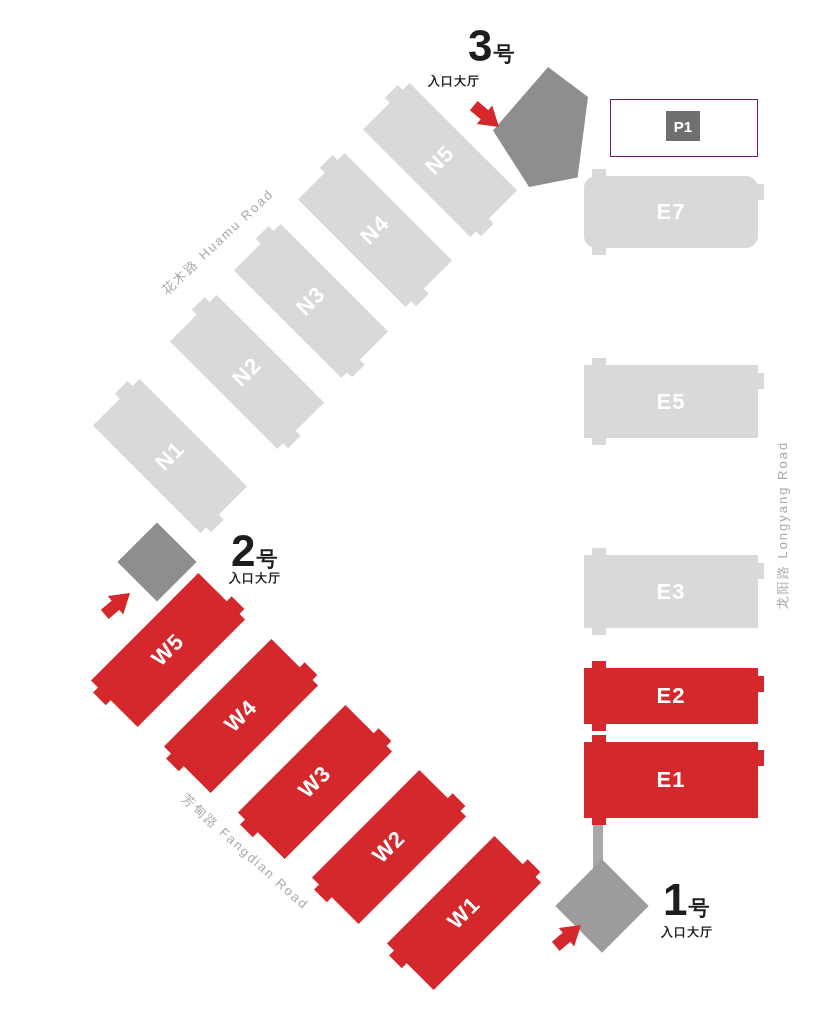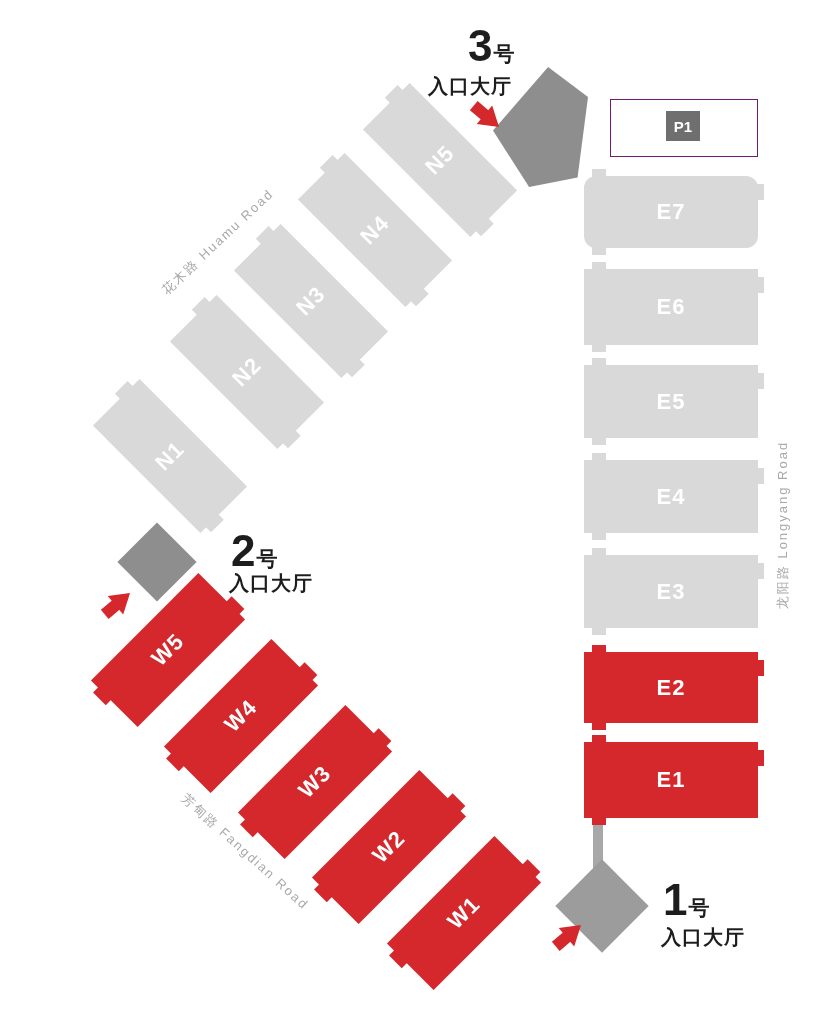--- a/index.html
+++ b/index.html
@@ -32,38 +32,38 @@
   .n1{left:94px;top:423px;} .n2{left:171px;top:339px;} .n3{left:235px;top:268px;}
   .n4{left:299px;top:197px;} .n5{left:364px;top:127px;}
   .w5{left:92px;top:617px;} .w4{left:165px;top:683px;} .w3{left:239px;top:749px;}
   .w2{left:313px;top:814px;} .w1{left:388px;top:880px;}
   
   .e{left:584px;width:174px;}
   .e::before{content:"";position:absolute;left:8px;top:-7px;width:14px;height:8px;background:inherit;}
   .e::after{content:"";position:absolute;left:8px;bottom:-7px;width:14px;height:8px;background:inherit;}
   .e .tabr{position:absolute;right:-6px;top:8px;width:7px;height:16px;background:inherit;}
   .e7{top:176px;height:72px;border-radius:12px;} .e6{top:269px;height:76px;} .e5{top:365px;height:73px;text-align:right;}
-  .e4{top:460px;height:73px;} .e3{top:555px;height:73px;} .e2{top:652px;height:71px;}
+  .e4{top:460px;height:73px;} .e3{top:555px;height:73px;} .e2{top:668px;height:56px;}
   .e1{top:742px;height:76px;}
   
   .lobby3{position:absolute;left:493px;top:67px;width:95px;height:120px;background:var(--lobby);
           clip-path:polygon(58% 0%,100% 25%,89% 92%,38% 100%,0% 53%);}
   .lobby2{position:absolute;left:129px;top:534px;width:56px;height:56px;background:var(--lobby);transform:rotate(45deg);}
   .lobby1{position:absolute;left:569px;top:873px;width:66px;height:66px;background:var(--lobby-light);transform:rotate(45deg);}
   .stub1{position:absolute;left:593px;top:814px;width:10px;height:62px;background:var(--stub);}
   
   .p1box{position:absolute;left:610px;top:99px;width:148px;height:58px;background:#fff;
          border:1px solid #701a75;box-sizing:border-box;}
   .p1badge{position:absolute;left:55px;top:11px;width:34px;height:30px;background:var(--badge);
            color:#fff;font-weight:bold;font-size:15px;display:flex;align-items:center;justify-content:center;}
   
   .ent-num{position:absolute;display:flex;align-items:baseline;color:var(--ink);font-weight:bold;}
   .ent-num .big{font-size:44px;line-height:1;}
   .ent-num .small{font-size:21px;margin-left:1px;}
-  .ent-lbl{position:absolute;color:var(--ink);font-weight:bold;font-size:20px;letter-spacing:1px;white-space:nowrap;}
+  .ent-lbl{position:absolute;color:var(--ink);font-weight:bold;font-size:12px;letter-spacing:1px;white-space:nowrap;}
   .num3{left:468px;top:24px;} .lbl3{left:428px;top:73px;}
   .num2{left:231px;top:529px;} .lbl2{left:229px;top:570px;}
   .num1{left:663px;top:878px;} .lbl1{left:661px;top:924px;}
   
   .arrow{position:absolute;width:36px;height:24px;}
   .arrow .shaft{position:absolute;left:2px;top:6px;width:16px;height:12px;background:var(--red);}
   .arrow .head{position:absolute;left:16px;top:0;width:0;height:0;
                border-top:12px solid transparent;border-bottom:12px solid transparent;border-left:19px solid var(--red);}
   .a3{left:468px;top:104px;transform:rotate(40deg);}
   .a2{left:99px;top:592px;transform:rotate(-40deg);}
@@ -123,31 +123,23 @@
       <span class="lbl">W2</span>
     </div>
   <div class="hall w red w1">
       <span class="lbl">W1</span>
     </div>
 
   <div class="hall e grayh e7">
       <span class="tabr"></span>
       <span class="lbl">E7</span>
     </div>
-  <div class="hall e grayh e6">
-      <span class="tabr"></span>
-      <span class="lbl">E6</span>
-    </div>
   <div class="hall e grayh e5">
       <span class="tabr"></span>
       <span class="lbl">E5</span>
-    </div>
-  <div class="hall e grayh e4">
-      <span class="tabr"></span>
-      <span class="lbl">E4</span>
     </div>
   <div class="hall e grayh e3">
       <span class="tabr"></span>
       <span class="lbl">E3</span>
     </div>
   <div class="hall e red e2">
       <span class="tabr"></span>
       <span class="lbl">E2</span>
     </div>
   <div class="hall e red e1">

